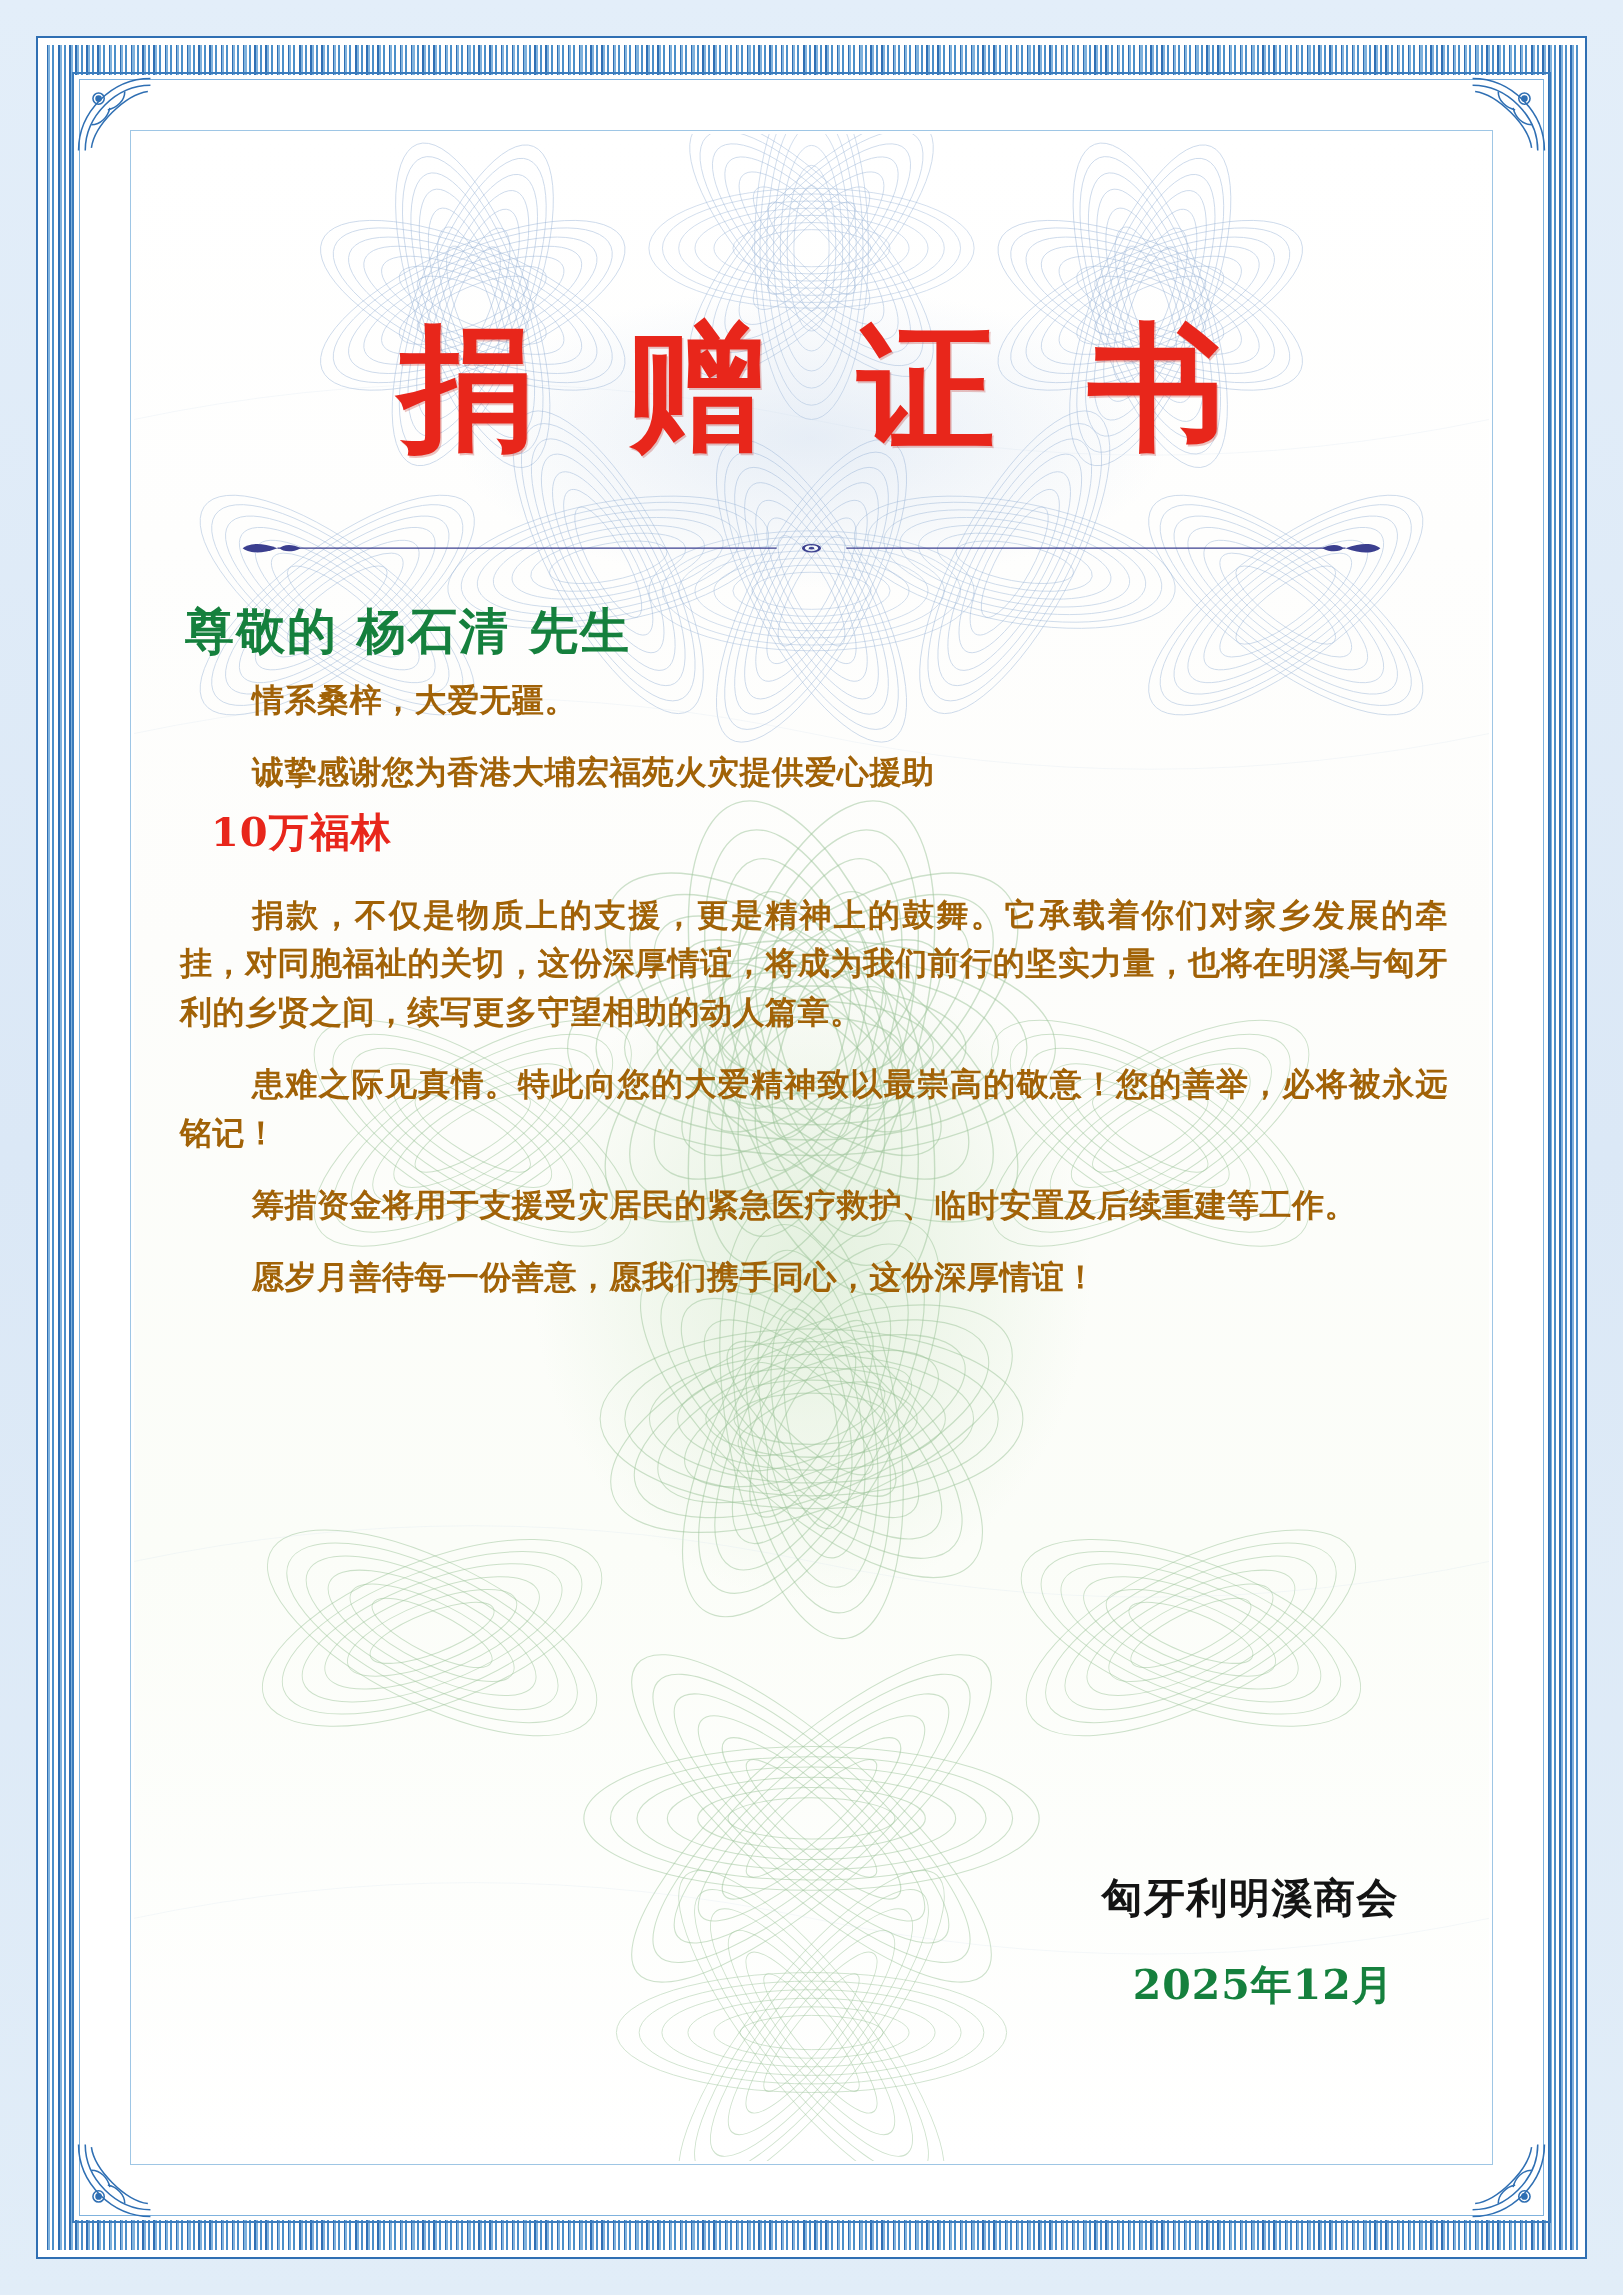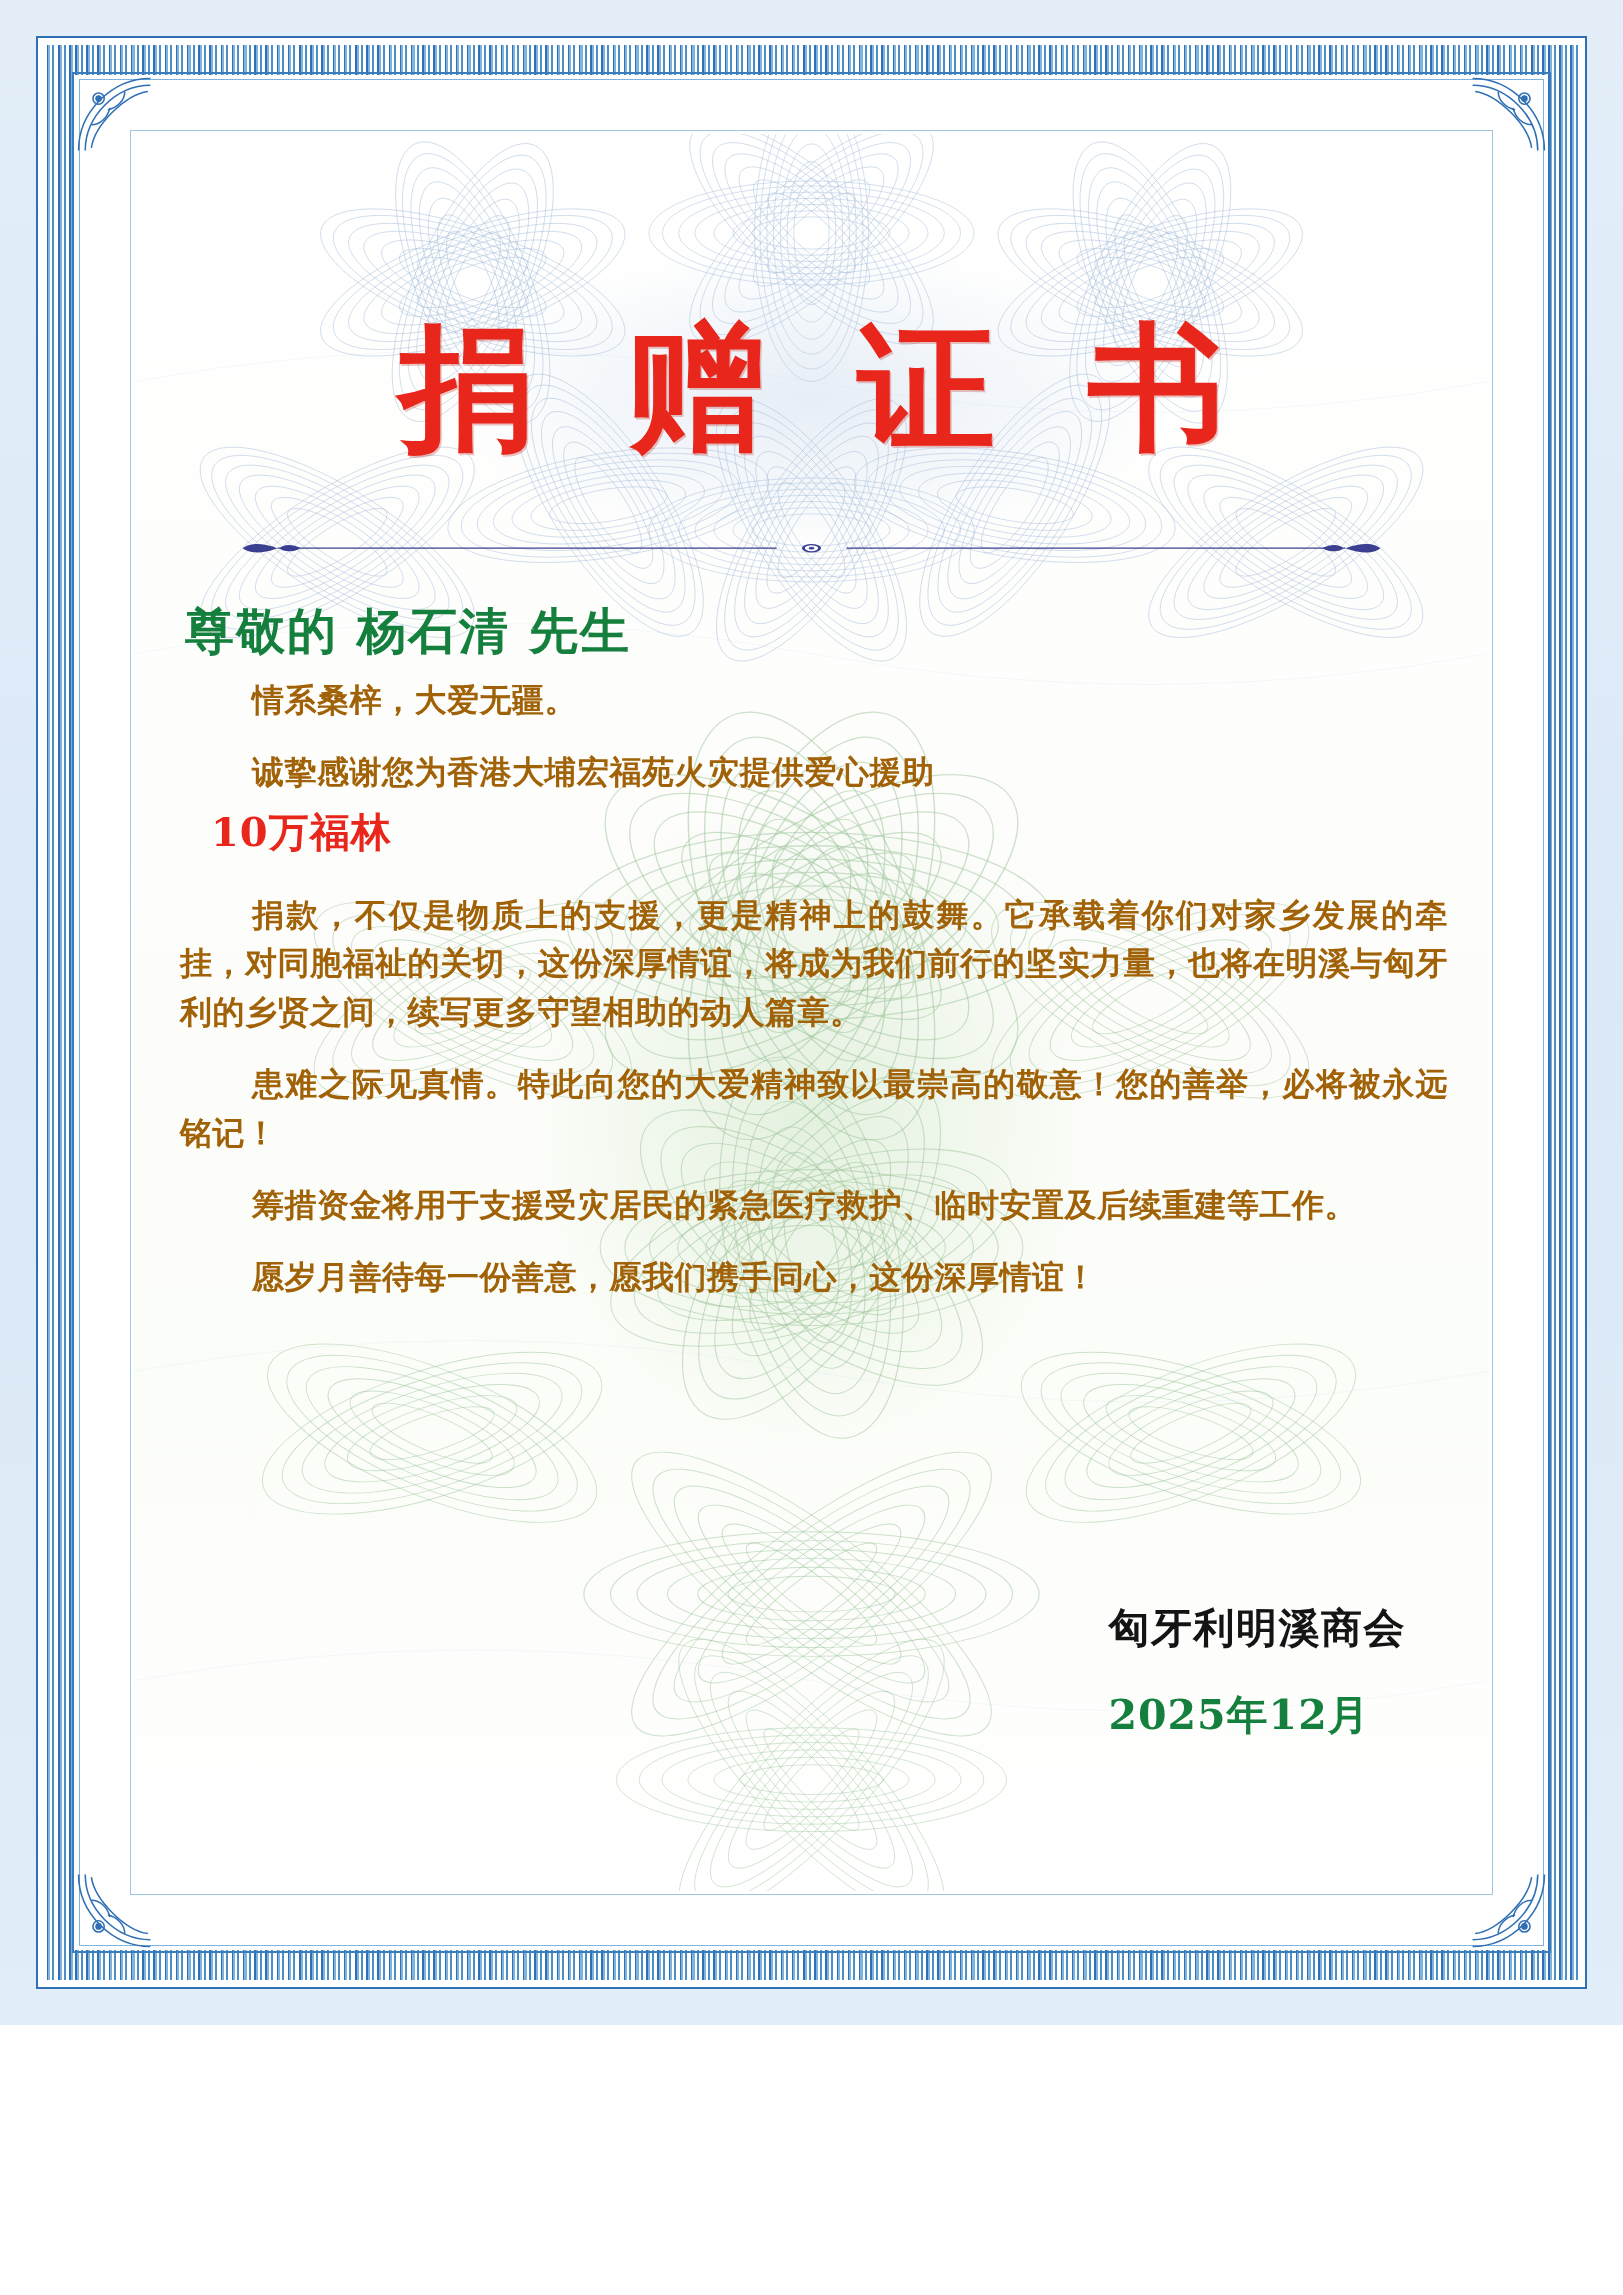--- a/index.html
+++ b/index.html
@@ -11,21 +11,21 @@
     width: 1623px;
     height: 2295px;
     font-family: "Liberation Serif", "DejaVu Serif", serif;
     overflow: hidden;
   }
 
   
   .certificate {
     position: relative;
     width: 1623px;
-    height: 2025px;
+    height: 2295px;
     box-sizing: border-box;
     background: #dce9f6;
   }
 
   
   .page-margin {
     position: absolute;
     left: 0; top: 0; right: 0; bottom: 0;
     background:
       linear-gradient(180deg, #e3eef9 0%, #dbe8f6 50%, #e1edf8 100%);
@@ -181,22 +181,23 @@
     font-weight: bold;
     font-size: 40px;
     color: #e8261b;
     letter-spacing: 1px;
     margin: 4.1px 0 31px 0;
     padding-left: 31px;
   }
 
   .signature {
     position: absolute;
-    right: 83px;
+    right: 90px;
     bottom: 148px;
+    text-align: right;
   }
   .sig-org {
     font-family: "DejaVu Serif", "Liberation Serif", serif;
     font-weight: bold;
     font-size: 41px;
     color: #141414;
     letter-spacing: 1.5px;
     margin-bottom: 32px;
   }
   .sig-date {

